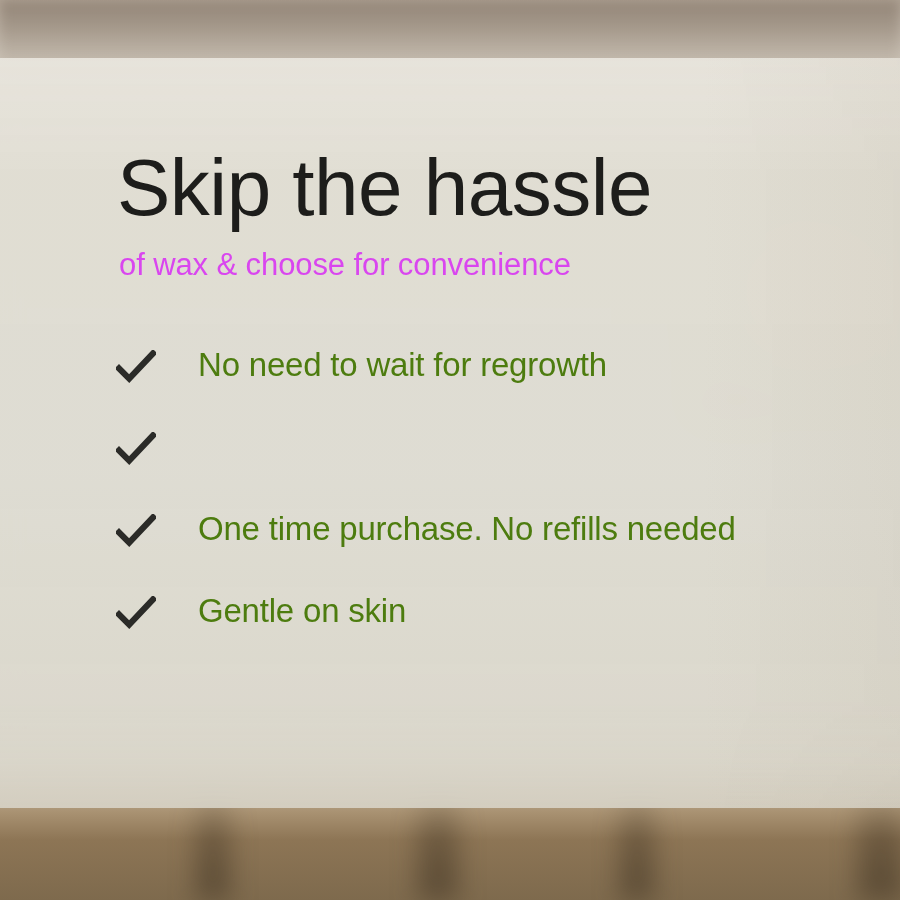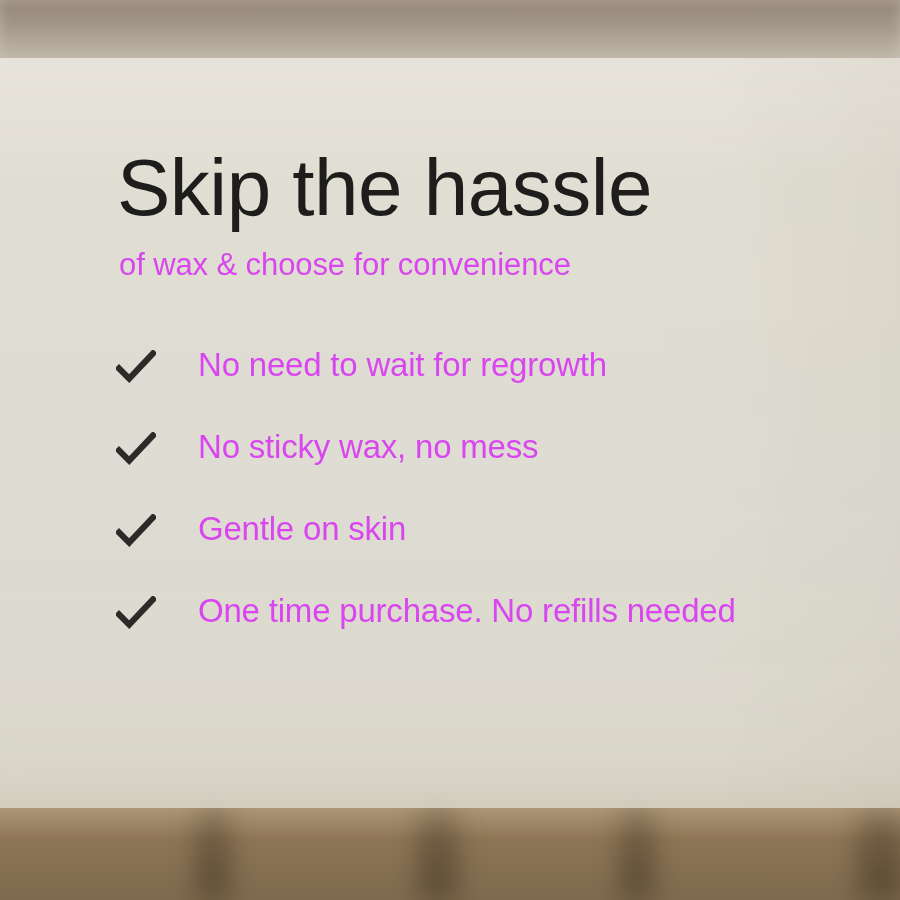--- a/index.html
+++ b/index.html
@@ -215,21 +215,21 @@
 
   .benefit-text {
     position: absolute;
     left: 198px;
     top: 0;
     font-family: "Liberation Sans", sans-serif;
     font-size: 33px;
     font-weight: 400;
     letter-spacing: -0.2px;
     line-height: 1.12;
-    color: #d946ef;
+    color: #4d7c0f;
     white-space: nowrap;
   }
 </style>
 </head>
 <body>
 
 <div id="scene">
 
   <div class="bg-layer bg-base"></div>
   <div class="bg-blob-shadow"></div>
@@ -259,37 +259,36 @@
         </span>
         <span class="benefit-text">No need to wait for regrowth</span>
       </li>
 
       <li class="benefit-row">
         <span class="check-icon">
           <svg viewBox="0 0 40 34" xmlns="http://www.w3.org/2000/svg" aria-hidden="true">
             <path d="M3 18.4 L13.2 28.6 L37 3.4" fill="none" stroke="#2b2b28" stroke-width="6.2" stroke-linecap="square" stroke-linejoin="miter"></path>
           </svg>
         </span>
-        <span class="benefit-text">No sticky wax, no mess</span>
-      </li>
-
+      </li>
+
+
+      <li class="benefit-row">
+        <span class="check-icon">
+          <svg viewBox="0 0 40 34" xmlns="http://www.w3.org/2000/svg" aria-hidden="true">
+            <path d="M3 18.4 L13.2 28.6 L37 3.4" fill="none" stroke="#2b2b28" stroke-width="6.2" stroke-linecap="square" stroke-linejoin="miter"></path>
+          </svg>
+        </span>
+        <span class="benefit-text">One time purchase. No refills needed</span>
+      </li>
 
       <li class="benefit-row">
         <span class="check-icon">
           <svg viewBox="0 0 40 34" xmlns="http://www.w3.org/2000/svg" aria-hidden="true">
             <path d="M3 18.4 L13.2 28.6 L37 3.4" fill="none" stroke="#2b2b28" stroke-width="6.2" stroke-linecap="square" stroke-linejoin="miter"></path>
           </svg>
         </span>
         <span class="benefit-text">Gentle on skin</span>
-      </li>
-
-      <li class="benefit-row">
-        <span class="check-icon">
-          <svg viewBox="0 0 40 34" xmlns="http://www.w3.org/2000/svg" aria-hidden="true">
-            <path d="M3 18.4 L13.2 28.6 L37 3.4" fill="none" stroke="#2b2b28" stroke-width="6.2" stroke-linecap="square" stroke-linejoin="miter"></path>
-          </svg>
-        </span>
-        <span class="benefit-text">One time purchase. No refills needed</span>
       </li>
 
     </ul>
   </div>
 </div>
 
 </body></html>

